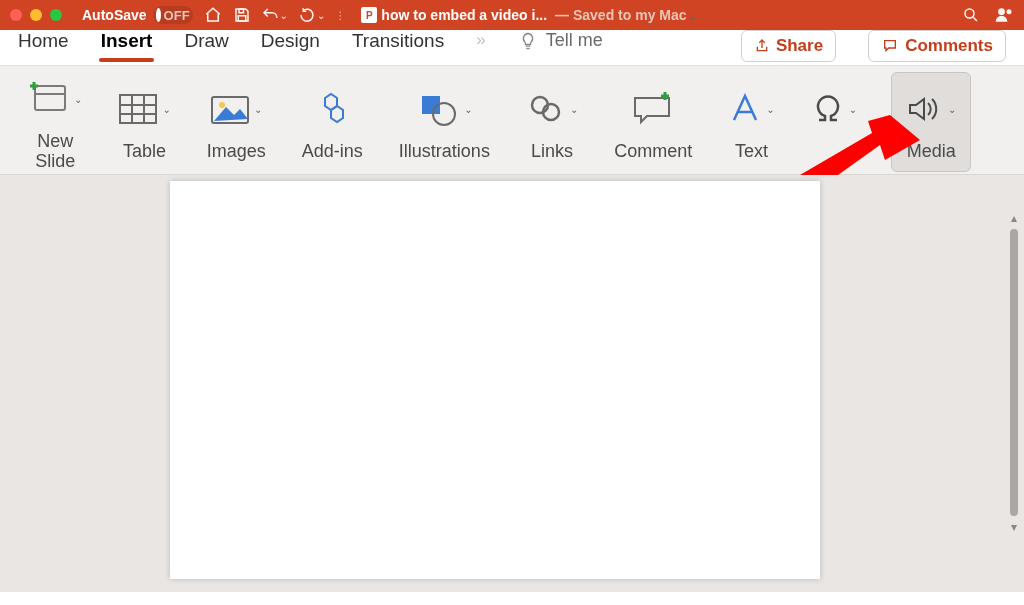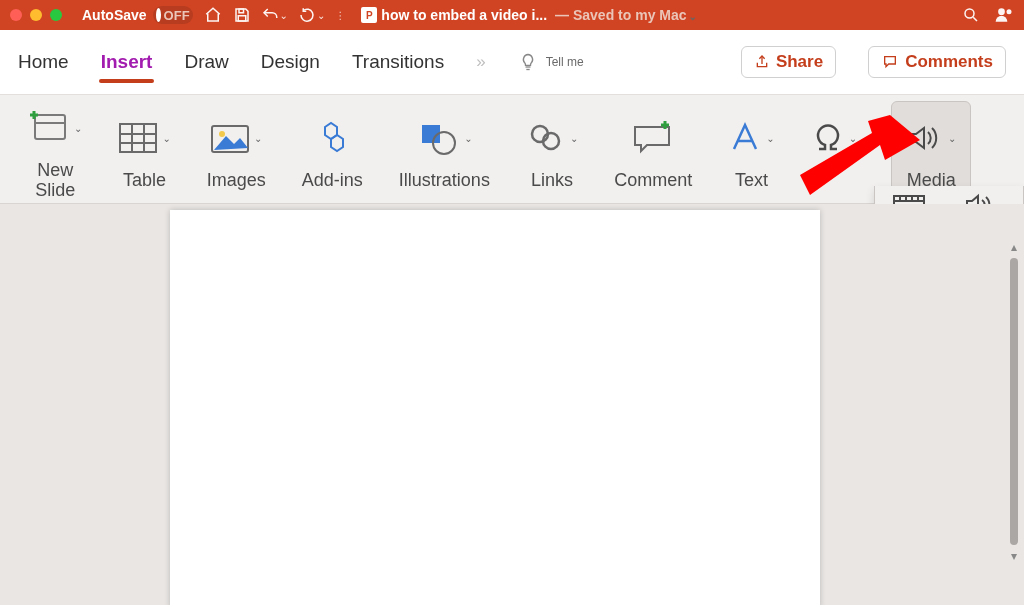--- a/index.html
+++ b/index.html
@@ -16,26 +16,26 @@
     .toggle { width:40px; height:18px; border-radius:10px; background:#b73c20; display:flex; align-items:center; padding:0 3px; justify-content:flex-start; font-size:13px; color:#eac5b8;}
     .toggle .knob { width:14px; height:14px; border-radius:50%; background:#fff; margin-right:3px;}
     .tb-icon { display:inline-flex; opacity:0.95; }
     .tb-sep { color:#fff; font-size:10px; opacity:0.9;}
     .doc-name { display:flex; align-items:center; gap:4px; font-weight:600;}
     .doc-name .pp-badge{width:16px;height:16px;background:#fff;border-radius:2px;display:flex;align-items:center;justify-content:center;font-size:10px;color:#d04423;font-weight:700;}
     .doc-status { color:#eac5b8; margin-left:4px;}
     .doc-status .car { margin-left:2px; font-size:10px;}
     .tb-right { margin-left:auto; display:flex; align-items:center; gap:14px;}
     
-    .tabs { height:64px; display:flex; align-items:center; padding:0 18px; background:#fff; gap:32px; font-size:19px; }
+    .tabs { height:35px; display:flex; align-items:flex-start; padding:0 18px; background:#fff; gap:32px; font-size:19px; }
     .tab { color:#333; cursor:pointer; }
-    .tab.active { color:#a21caf; font-weight:700; position:relative;}
+    .tab.active { color:#000000; font-weight:700; position:relative;}
     .tab.active::after{content:"";position:absolute;left:-2px;right:-2px;bottom:-10px;height:4px;background:#c43e1c;border-radius:2px;}
     .tabs-spacer { flex:1;}
-    .tellme { display:flex; align-items:center; gap:8px; color:#6a6a6a; font-size:12px;}
+    .tellme { display:flex; align-items:center; gap:8px; color:#6a6a6a; font-size:18px;}
     .btn-outline { border:1px solid #d0d0d0; border-radius:6px; padding:5px 12px; font-size:17px; display:flex; align-items:center; gap:6px; cursor:pointer;}
     .btn-outline.red{color:#c43e1c;font-weight:600;}
     
     .ribbon { height:110px; background:#f2f0ef; border-top:1px solid #e2dfdd; border-bottom:1px solid #d8d5d3; display:flex; align-items:stretch; padding:6px 10px 2px 10px;}
     .grp { display:flex; flex-direction:column; align-items:center; justify-content:center; padding:0 18px; }
     .grp + .grp { border-left:0; }
     .grp .gicon { height:54px; display:flex; align-items:center; justify-content:center; gap:4px;}
     .grp .glabel { font-size:18px; color:#4a4a4a; text-align:center; margin-top:6px; line-height:1.1;}
     .car { font-size:10px; color:#666;}
     .grp.media { background:#e0ddda; border:1px solid #c9c5c2; border-radius:6px; margin-left:6px; padding:0 14px;}

